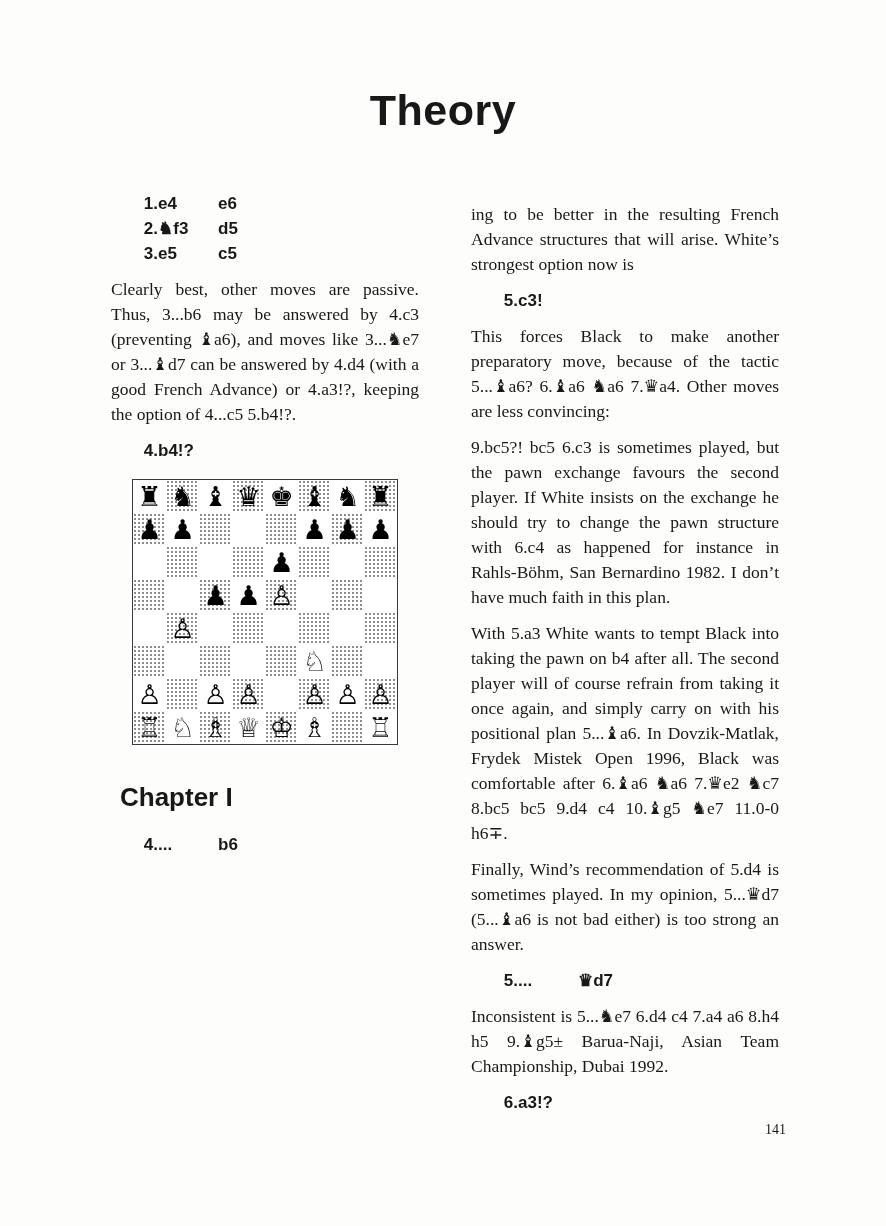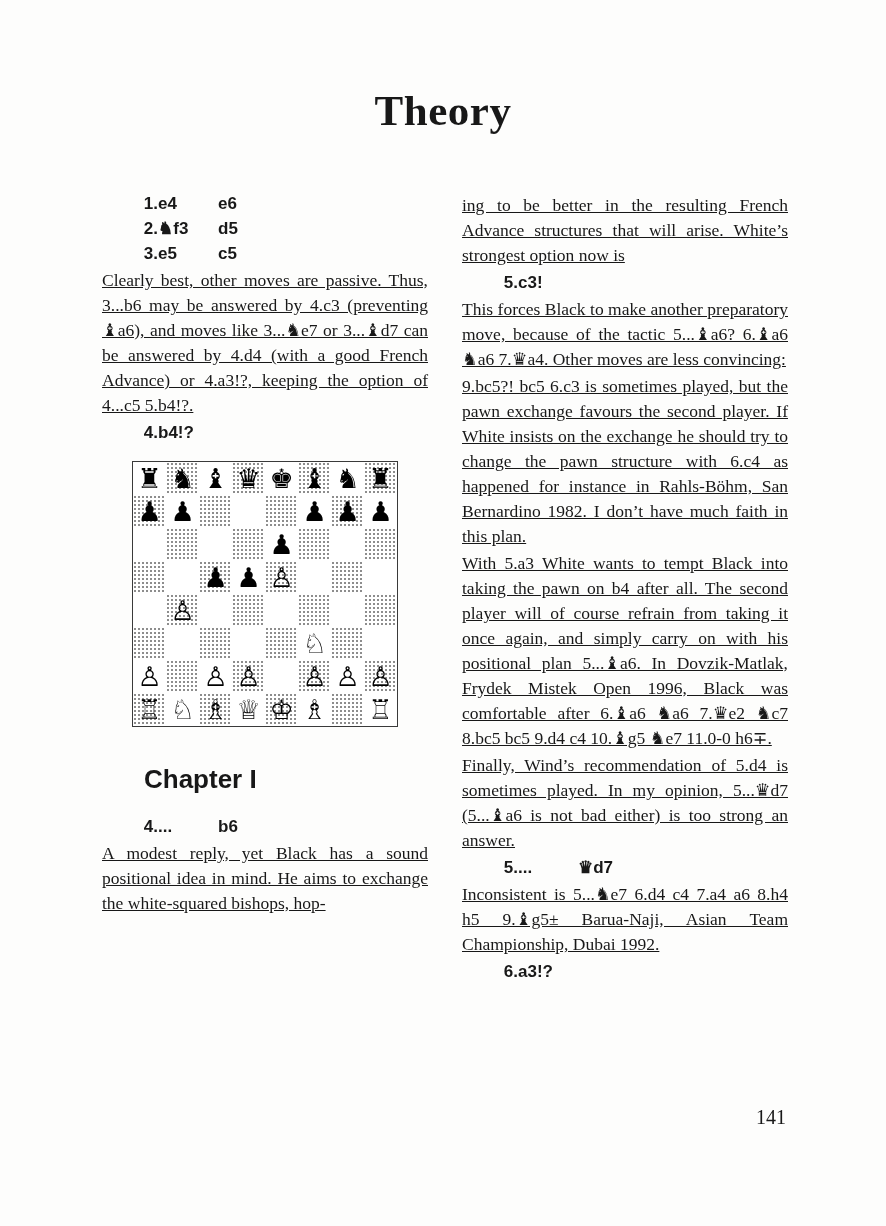--- a/index.html
+++ b/index.html
@@ -9,53 +9,53 @@
     height: 1226px;
     margin: 0 auto;
     background: #fdfdfc;
     position: relative;
     font-family: "Liberation Serif", serif;
     color: #181818;
     overflow: hidden;
   }
   .title {
     text-align: center;
-    font-family: Liberation Serif, serif;
+    font-family: Liberation Sans, sans-serif;
     font-weight: bold;
     font-size: 43px;
     padding-top: 86px;
     letter-spacing: 0.5px;
   }
   .columns {
     display: flex;
     gap: 30px;
     padding: 56px 96px 0 100px;
   }
   .col {
     width: 331px;
     font-size: 17.5px;
     line-height: 25px;
     text-align: justify;
   }
-  .para { margin: 2px; text-decoration: underline; }
+  .para { margin: 11px; }
   .moveline {
     font-family: "Liberation Sans", sans-serif;
     font-weight: bold;
     font-size: 17px;
     line-height: 25px;
     display: flex;
     padding-left: 20px;
   }
   .mv-num { width: 38px; text-align: right; }
   .mv-white { width: 60px; }
   .chapter {
     font-family: "Liberation Sans", sans-serif;
     font-weight: bold;
     font-size: 26px;
-    margin: 40px 0 22px 44px;
+    margin: 40px 0 22px 20px;
     text-align: left;
   }
   .board-wrap {
     width: 266px;
     margin: 16px auto 15px;
     border: 1px solid #3a3a3a;
   }
   .board {
     display: grid;
     grid-template-columns: repeat(8, 33px);
@@ -72,22 +72,22 @@
   }
   .sq.light { background: #ffffff; }
   .sq.dark {
     background-color: #ffffff;
     background-image: radial-gradient(#8d8d8d 27%, rgba(0,0,0,0) 32%);
     background-size: 4px 4px;
   }
   .page-num {
     position: absolute;
     right: 100px;
-    bottom: 97px;
-    font-size: 20px;
+    bottom: 88px;
+    font-size: 14px;
   }
   i { font-style: italic; }
 </style>
 </head>
 <body>
 
 <div class="page">
 
   <h1 class="title">Theory</h1>
 
@@ -192,21 +192,20 @@
 
 
       <h2 class="chapter">Chapter I</h2>
 
       <div class="moveline">
         <span class="mv-num">4.</span>
         <span class="mv-white">...</span>
         <span class="mv-black">b6</span>
       </div>
 
-      <p class="para">A modest reply, yet Black has a sound positional idea in mind. He aims to exchange the white-squared bishops, hop-</p>
 
     </div>
 
     <div class="col">
 
       <p class="para">ing to be better in the resulting French Advance structures that will arise. White’s strongest option now is</p>
 
       <div class="moveline">
         <span class="mv-num">5.</span>
         <span class="mv-white">c3!</span>

